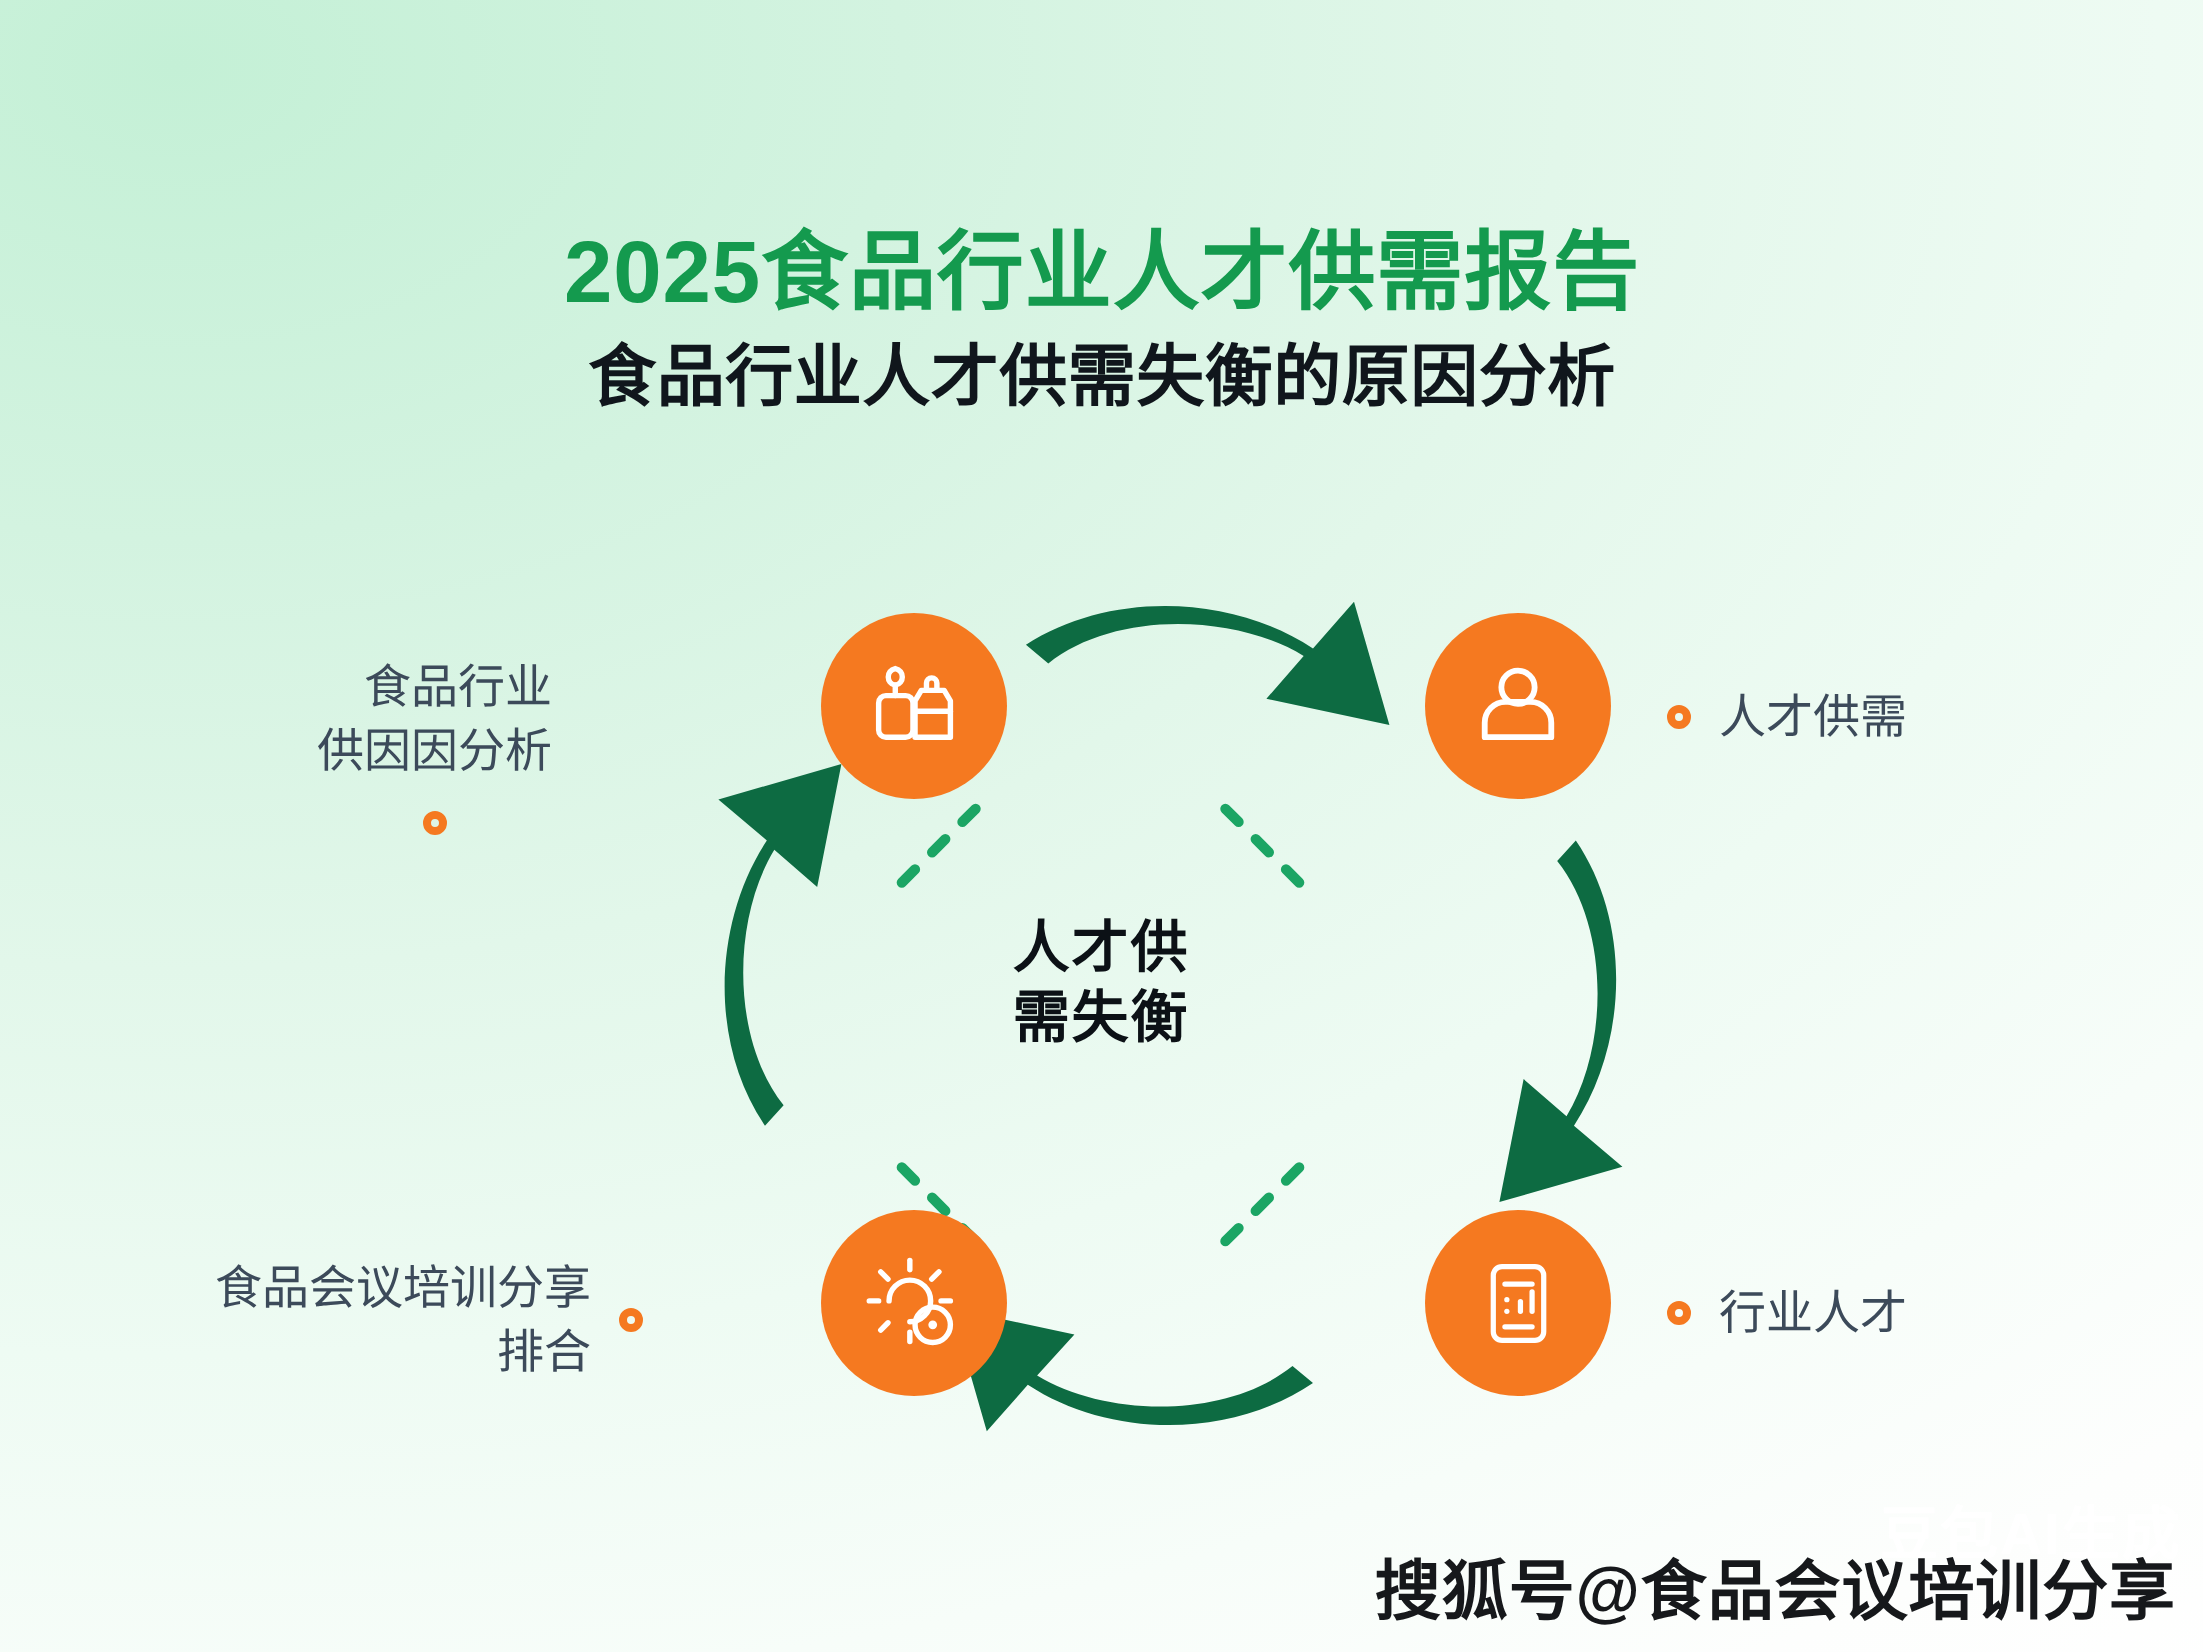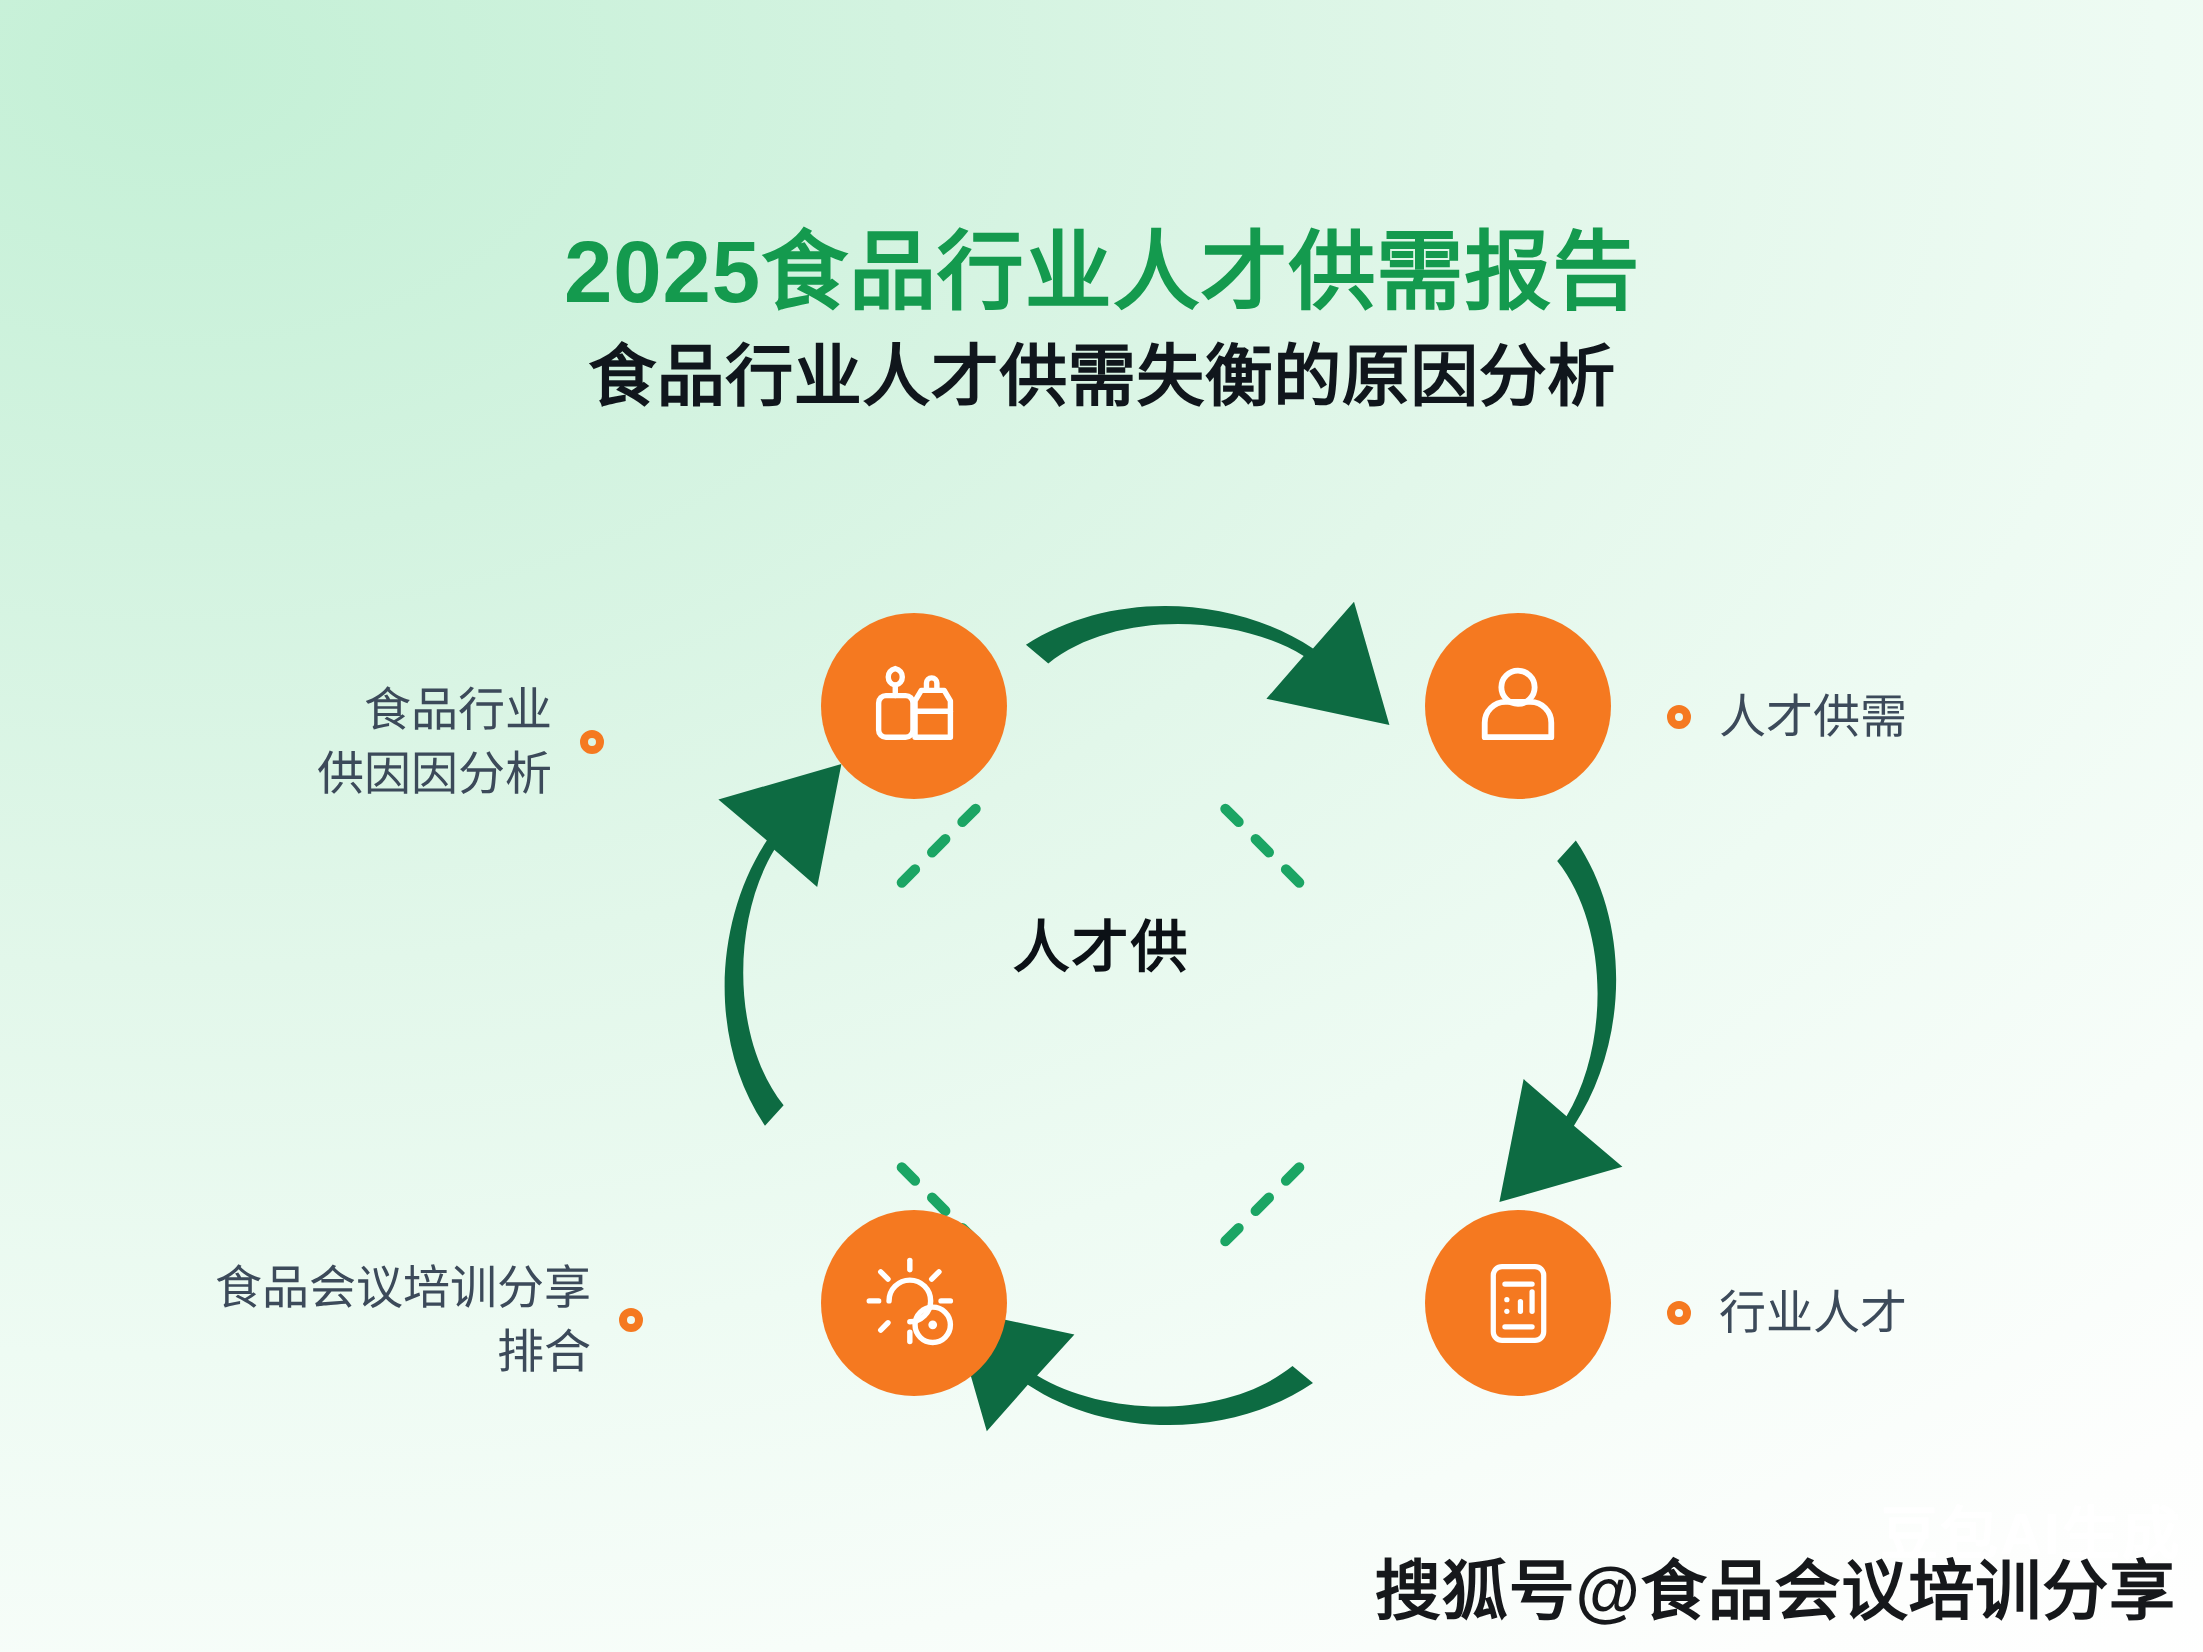--- a/index.html
+++ b/index.html
@@ -110,21 +110,21 @@
   .side-label .txt-block { display: block; }
   .side-label .ln { display: block; }
   .ring {
     flex: 0 0 auto;
     width: 24px;
     height: 24px;
     border-radius: 50%;
     border: 8.4px solid #f57920;
     box-sizing: border-box;
   }
-  .label-tl { left: -224px;  top: 119px;  }
+  .label-tl { left: -224px;  top: 96px; flex-direction: column;  }
   .label-tl .txt-block { text-align: right; }
   .label-bl { left: -326px;  top: 697px;  }
   .label-bl .txt-block { text-align: right; }
   .label-tr { left: 1126px;  top: 126px;  }
   .label-tr .txt-block { text-align: center; }
   .label-br { left: 1126px;  top: 722px;  }
   .label-br .txt-block { text-align: left; }
 
   
   .wm-ai {
@@ -292,20 +292,21 @@
 
     <div class="side-label label-br">
       <span class="ring"></span>
       <span class="txt-block">
         <span class="ln">行业人才</span>
       </span>
     </div>
 
     <div class="center-label">
       <span class="cl-line">人才供</span>
+      <span class="cl-line">需失衡</span>
     </div>
 
   </div>
 
   <div class="wm-ai">豆包AI生成</div>
   <div class="wm-sohu">搜狐号@食品会议培训分享</div>
 
 </div>
 
 

